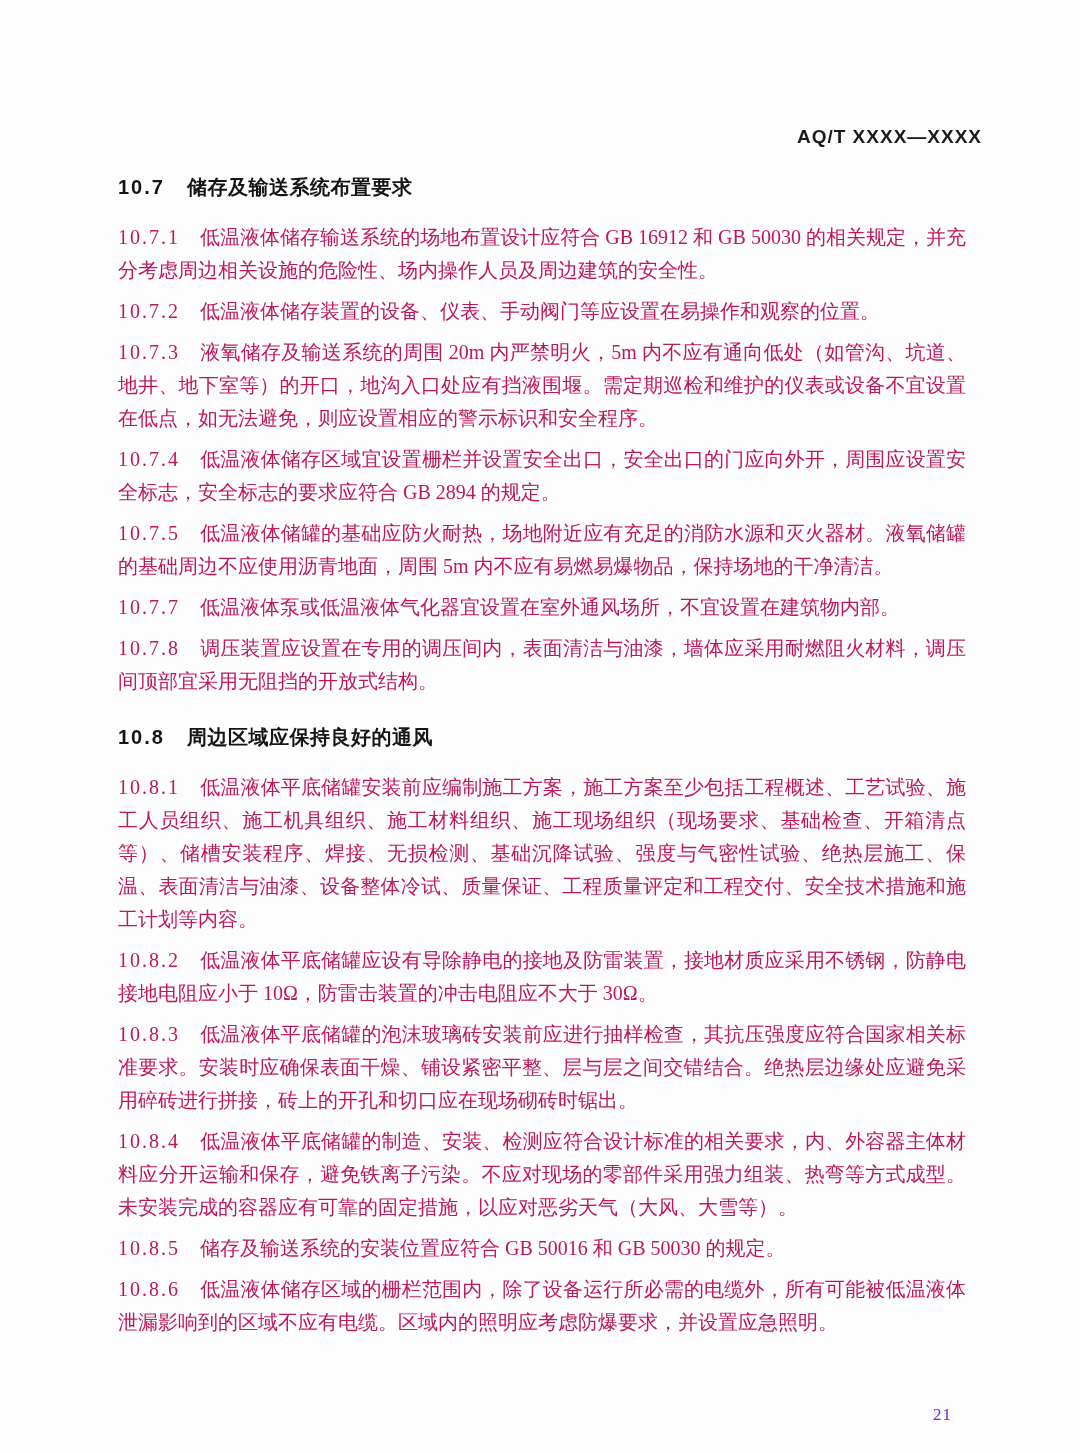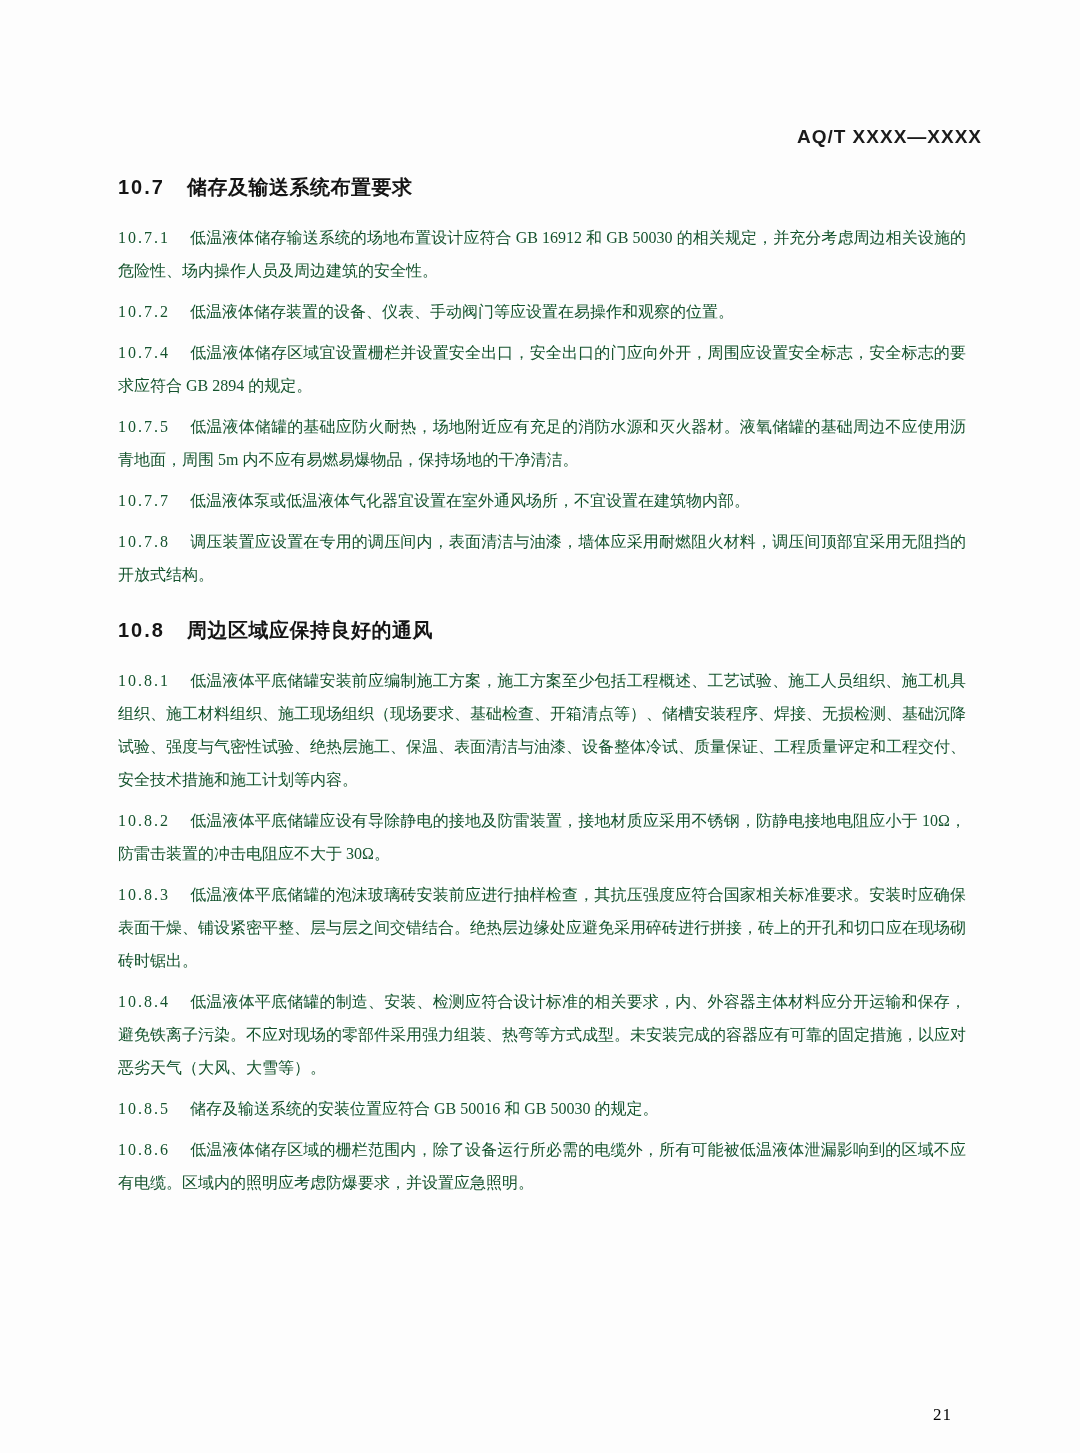--- a/index.html
+++ b/index.html
@@ -40,25 +40,25 @@
     color: #151515;
     margin: 26px 0 20px 0;
     letter-spacing: 0.5px;
   }
   .section-heading .hnum {
     margin-right: 22px;
     letter-spacing: 2px;
     text-align: right;
   }
   .clause {
-    font-size: 16px;
+    font-size: 20px;
     line-height: 33px;
     text-align: justify;
     margin: 0 16px 8px 0;
-    color: #14532d;
+    color: #be185d;
   }
   .clause .cnum {
     margin-right: 20px;
     letter-spacing: 2px;
     white-space: nowrap;
   }
   .page-number {
     position: absolute;
     right: 128px;
     bottom: 28px;
@@ -72,31 +72,32 @@
 <div class="page" style="background: rgb(253, 253, 253);">
   <div class="content">
 
     <div class="doc-header">AQ/T XXXX—XXXX</div>
 
     <h2 class="section-heading">
       <span class="hnum">10.7</span><span>储存及输送系统布置要求</span>
     </h2>
     <p class="clause"><span class="cnum">10.7.1</span><span>低温液体储存输送系统的场地布置设计应符合 GB 16912 和 GB 50030 的相关规定，并充分考虑周边相关设施的危险性、场内操作人员及周边建筑的安全性。</span></p>
     <p class="clause"><span class="cnum">10.7.2</span><span>低温液体储存装置的设备、仪表、手动阀门等应设置在易操作和观察的位置。</span></p>
+    <p class="clause"><span class="cnum">10.7.3</span><span>液氧储存及输送系统的周围 20m 内严禁明火，5m 内不应有通向低处（如管沟、坑道、地井、地下室等）的开口，地沟入口处应有挡液围堰。需定期巡检和维护的仪表或设备不宜设置在低点，如无法避免，则应设置相应的警示标识和安全程序。</span></p>
     <p class="clause"><span class="cnum">10.7.4</span><span>低温液体储存区域宜设置栅栏并设置安全出口，安全出口的门应向外开，周围应设置安全标志，安全标志的要求应符合 GB 2894 的规定。</span></p>
     <p class="clause"><span class="cnum">10.7.5</span><span>低温液体储罐的基础应防火耐热，场地附近应有充足的消防水源和灭火器材。液氧储罐的基础周边不应使用沥青地面，周围 5m 内不应有易燃易爆物品，保持场地的干净清洁。</span></p>
     <p class="clause"><span class="cnum">10.7.7</span><span>低温液体泵或低温液体气化器宜设置在室外通风场所，不宜设置在建筑物内部。</span></p>
     <p class="clause"><span class="cnum">10.7.8</span><span>调压装置应设置在专用的调压间内，表面清洁与油漆，墙体应采用耐燃阻火材料，调压间顶部宜采用无阻挡的开放式结构。</span></p>
 
     <h2 class="section-heading">
       <span class="hnum">10.8</span><span>周边区域应保持良好的通风</span>
     </h2>
     <p class="clause"><span class="cnum">10.8.1</span><span>低温液体平底储罐安装前应编制施工方案，施工方案至少包括工程概述、工艺试验、施工人员组织、施工机具组织、施工材料组织、施工现场组织（现场要求、基础检查、开箱清点等）、储槽安装程序、焊接、无损检测、基础沉降试验、强度与气密性试验、绝热层施工、保温、表面清洁与油漆、设备整体冷试、质量保证、工程质量评定和工程交付、安全技术措施和施工计划等内容。</span></p>
     <p class="clause"><span class="cnum">10.8.2</span><span>低温液体平底储罐应设有导除静电的接地及防雷装置，接地材质应采用不锈钢，防静电接地电阻应小于 10Ω，防雷击装置的冲击电阻应不大于 30Ω。</span></p>
     <p class="clause"><span class="cnum">10.8.3</span><span>低温液体平底储罐的泡沫玻璃砖安装前应进行抽样检查，其抗压强度应符合国家相关标准要求。安装时应确保表面干燥、铺设紧密平整、层与层之间交错结合。绝热层边缘处应避免采用碎砖进行拼接，砖上的开孔和切口应在现场砌砖时锯出。</span></p>
     <p class="clause"><span class="cnum">10.8.4</span><span>低温液体平底储罐的制造、安装、检测应符合设计标准的相关要求，内、外容器主体材料应分开运输和保存，避免铁离子污染。不应对现场的零部件采用强力组装、热弯等方式成型。未安装完成的容器应有可靠的固定措施，以应对恶劣天气（大风、大雪等）。</span></p>
     <p class="clause"><span class="cnum">10.8.5</span><span>储存及输送系统的安装位置应符合 GB 50016 和 GB 50030 的规定。</span></p>
     <p class="clause"><span class="cnum">10.8.6</span><span>低温液体储存区域的栅栏范围内，除了设备运行所必需的电缆外，所有可能被低温液体泄漏影响到的区域不应有电缆。区域内的照明应考虑防爆要求，并设置应急照明。</span></p>
 
   </div>
 
-  <div class="page-number" style="color: #000000;">21</div>
+  <div class="page-number" style="color: #6d28d9;">21</div>
 </div>
 
 </body></html>

